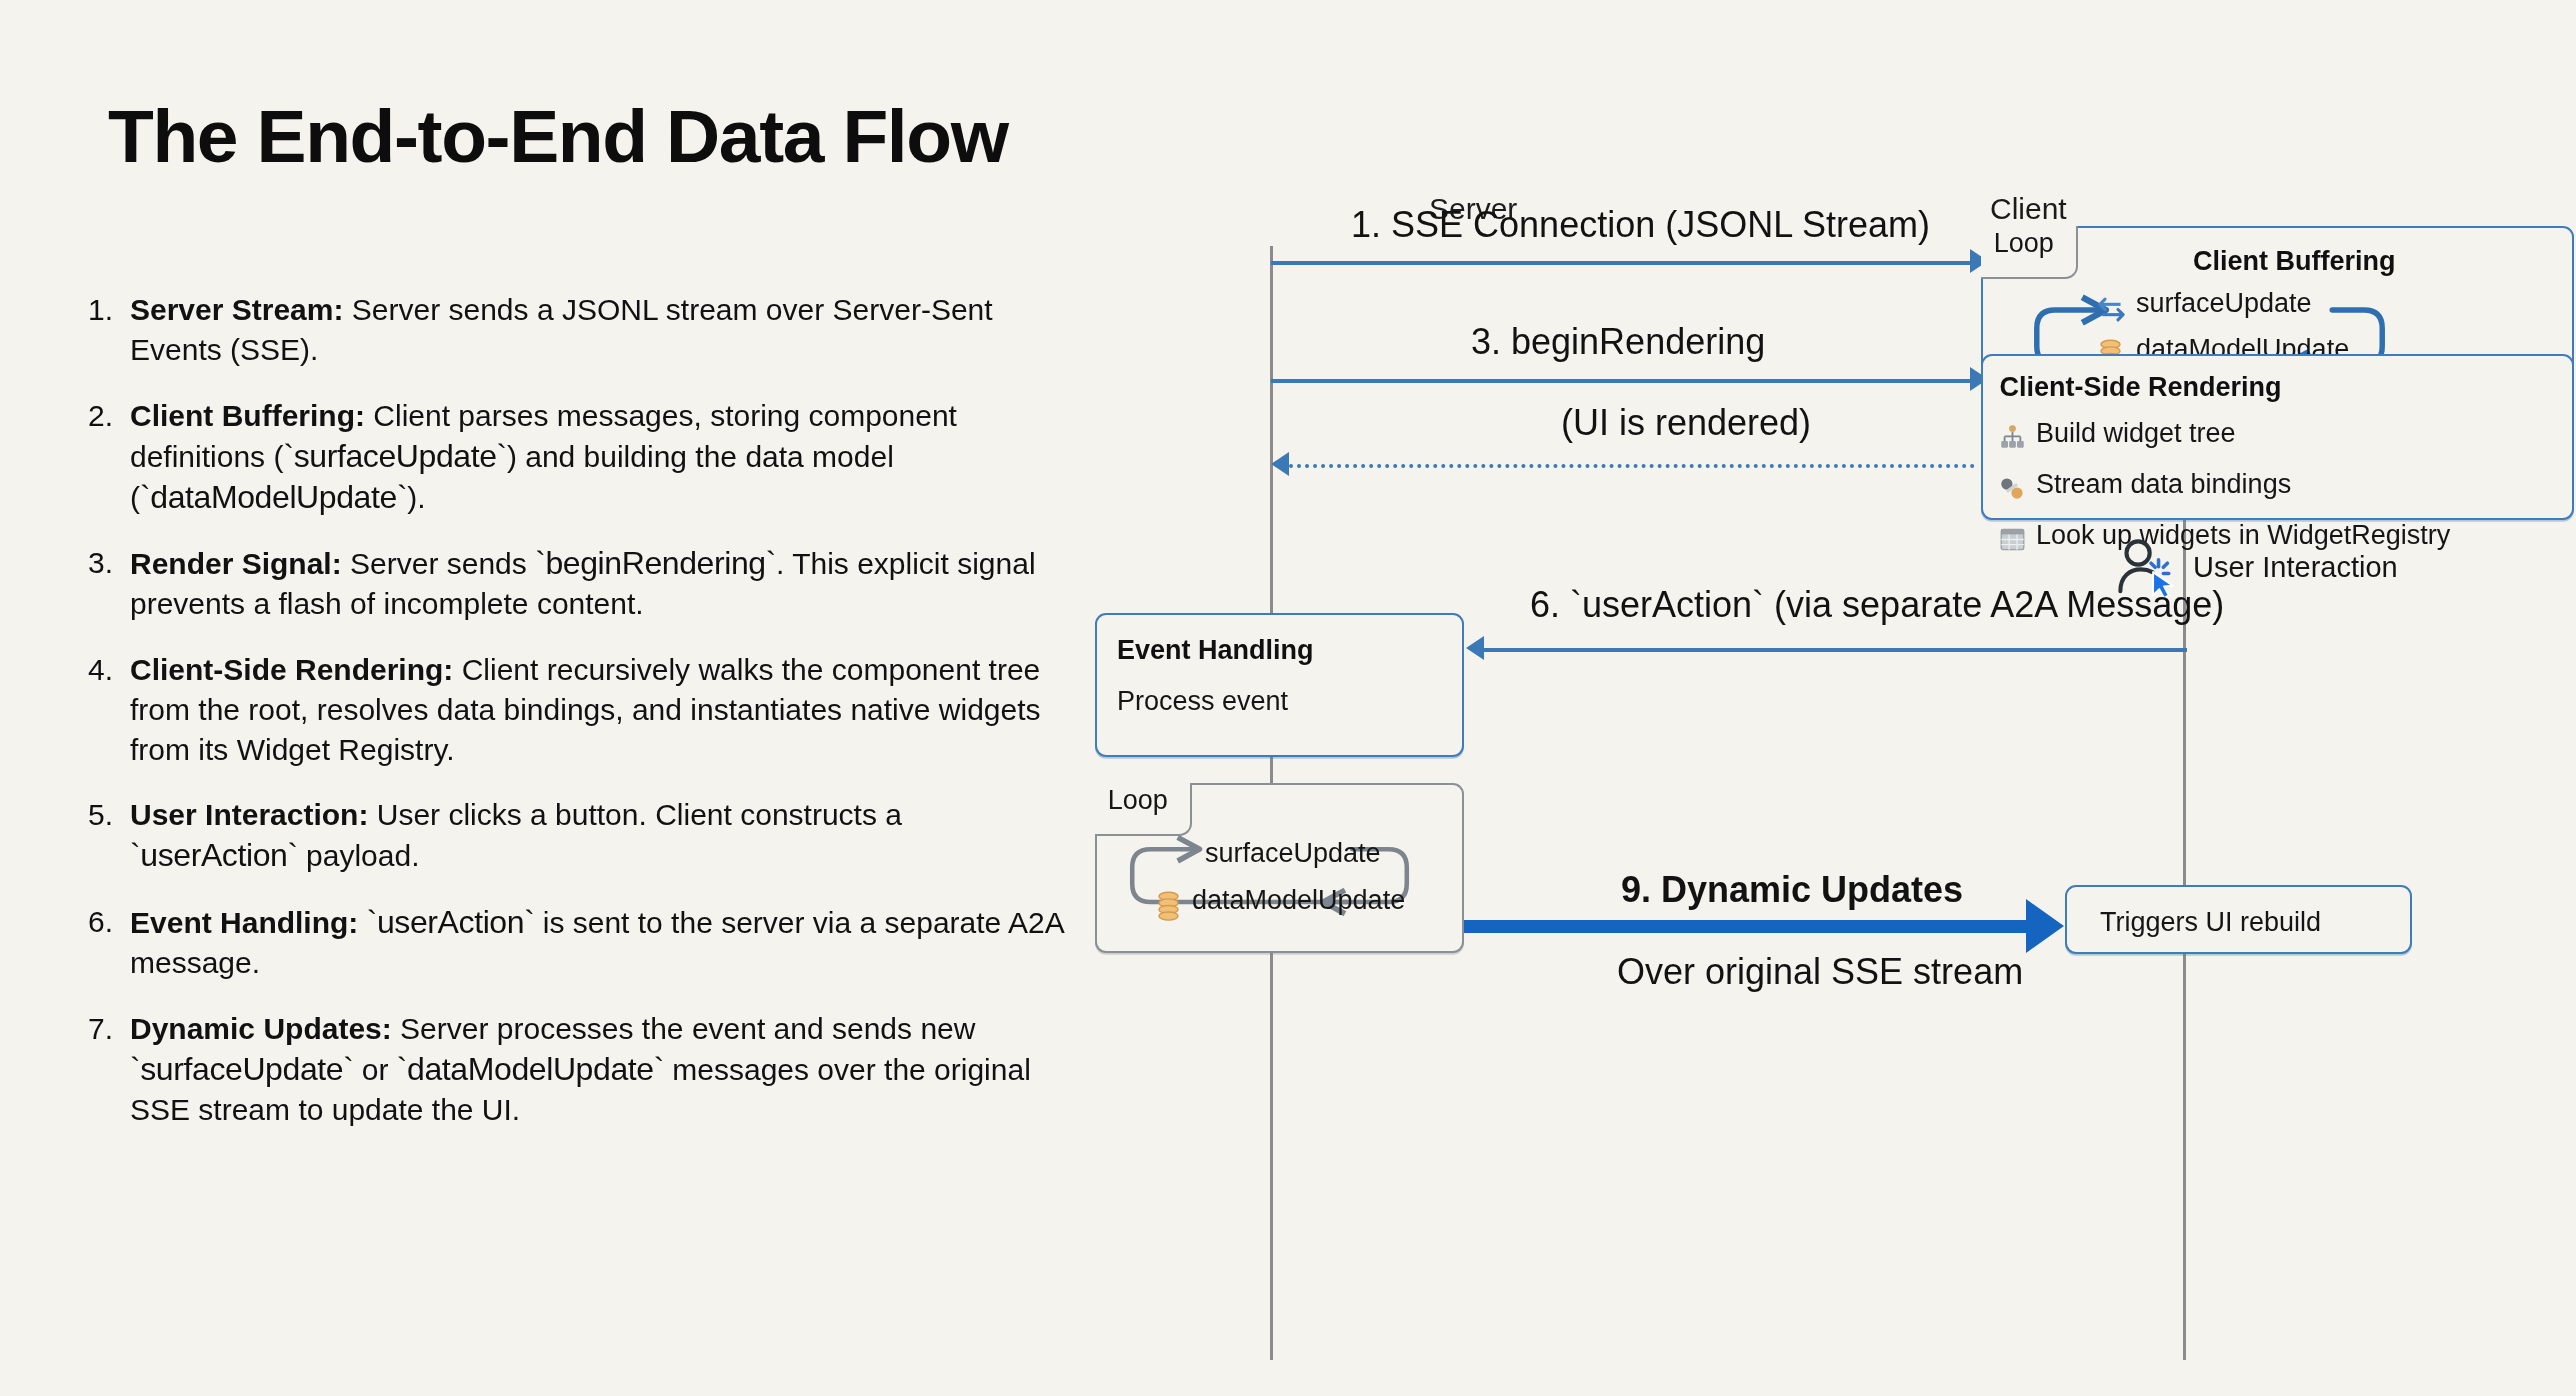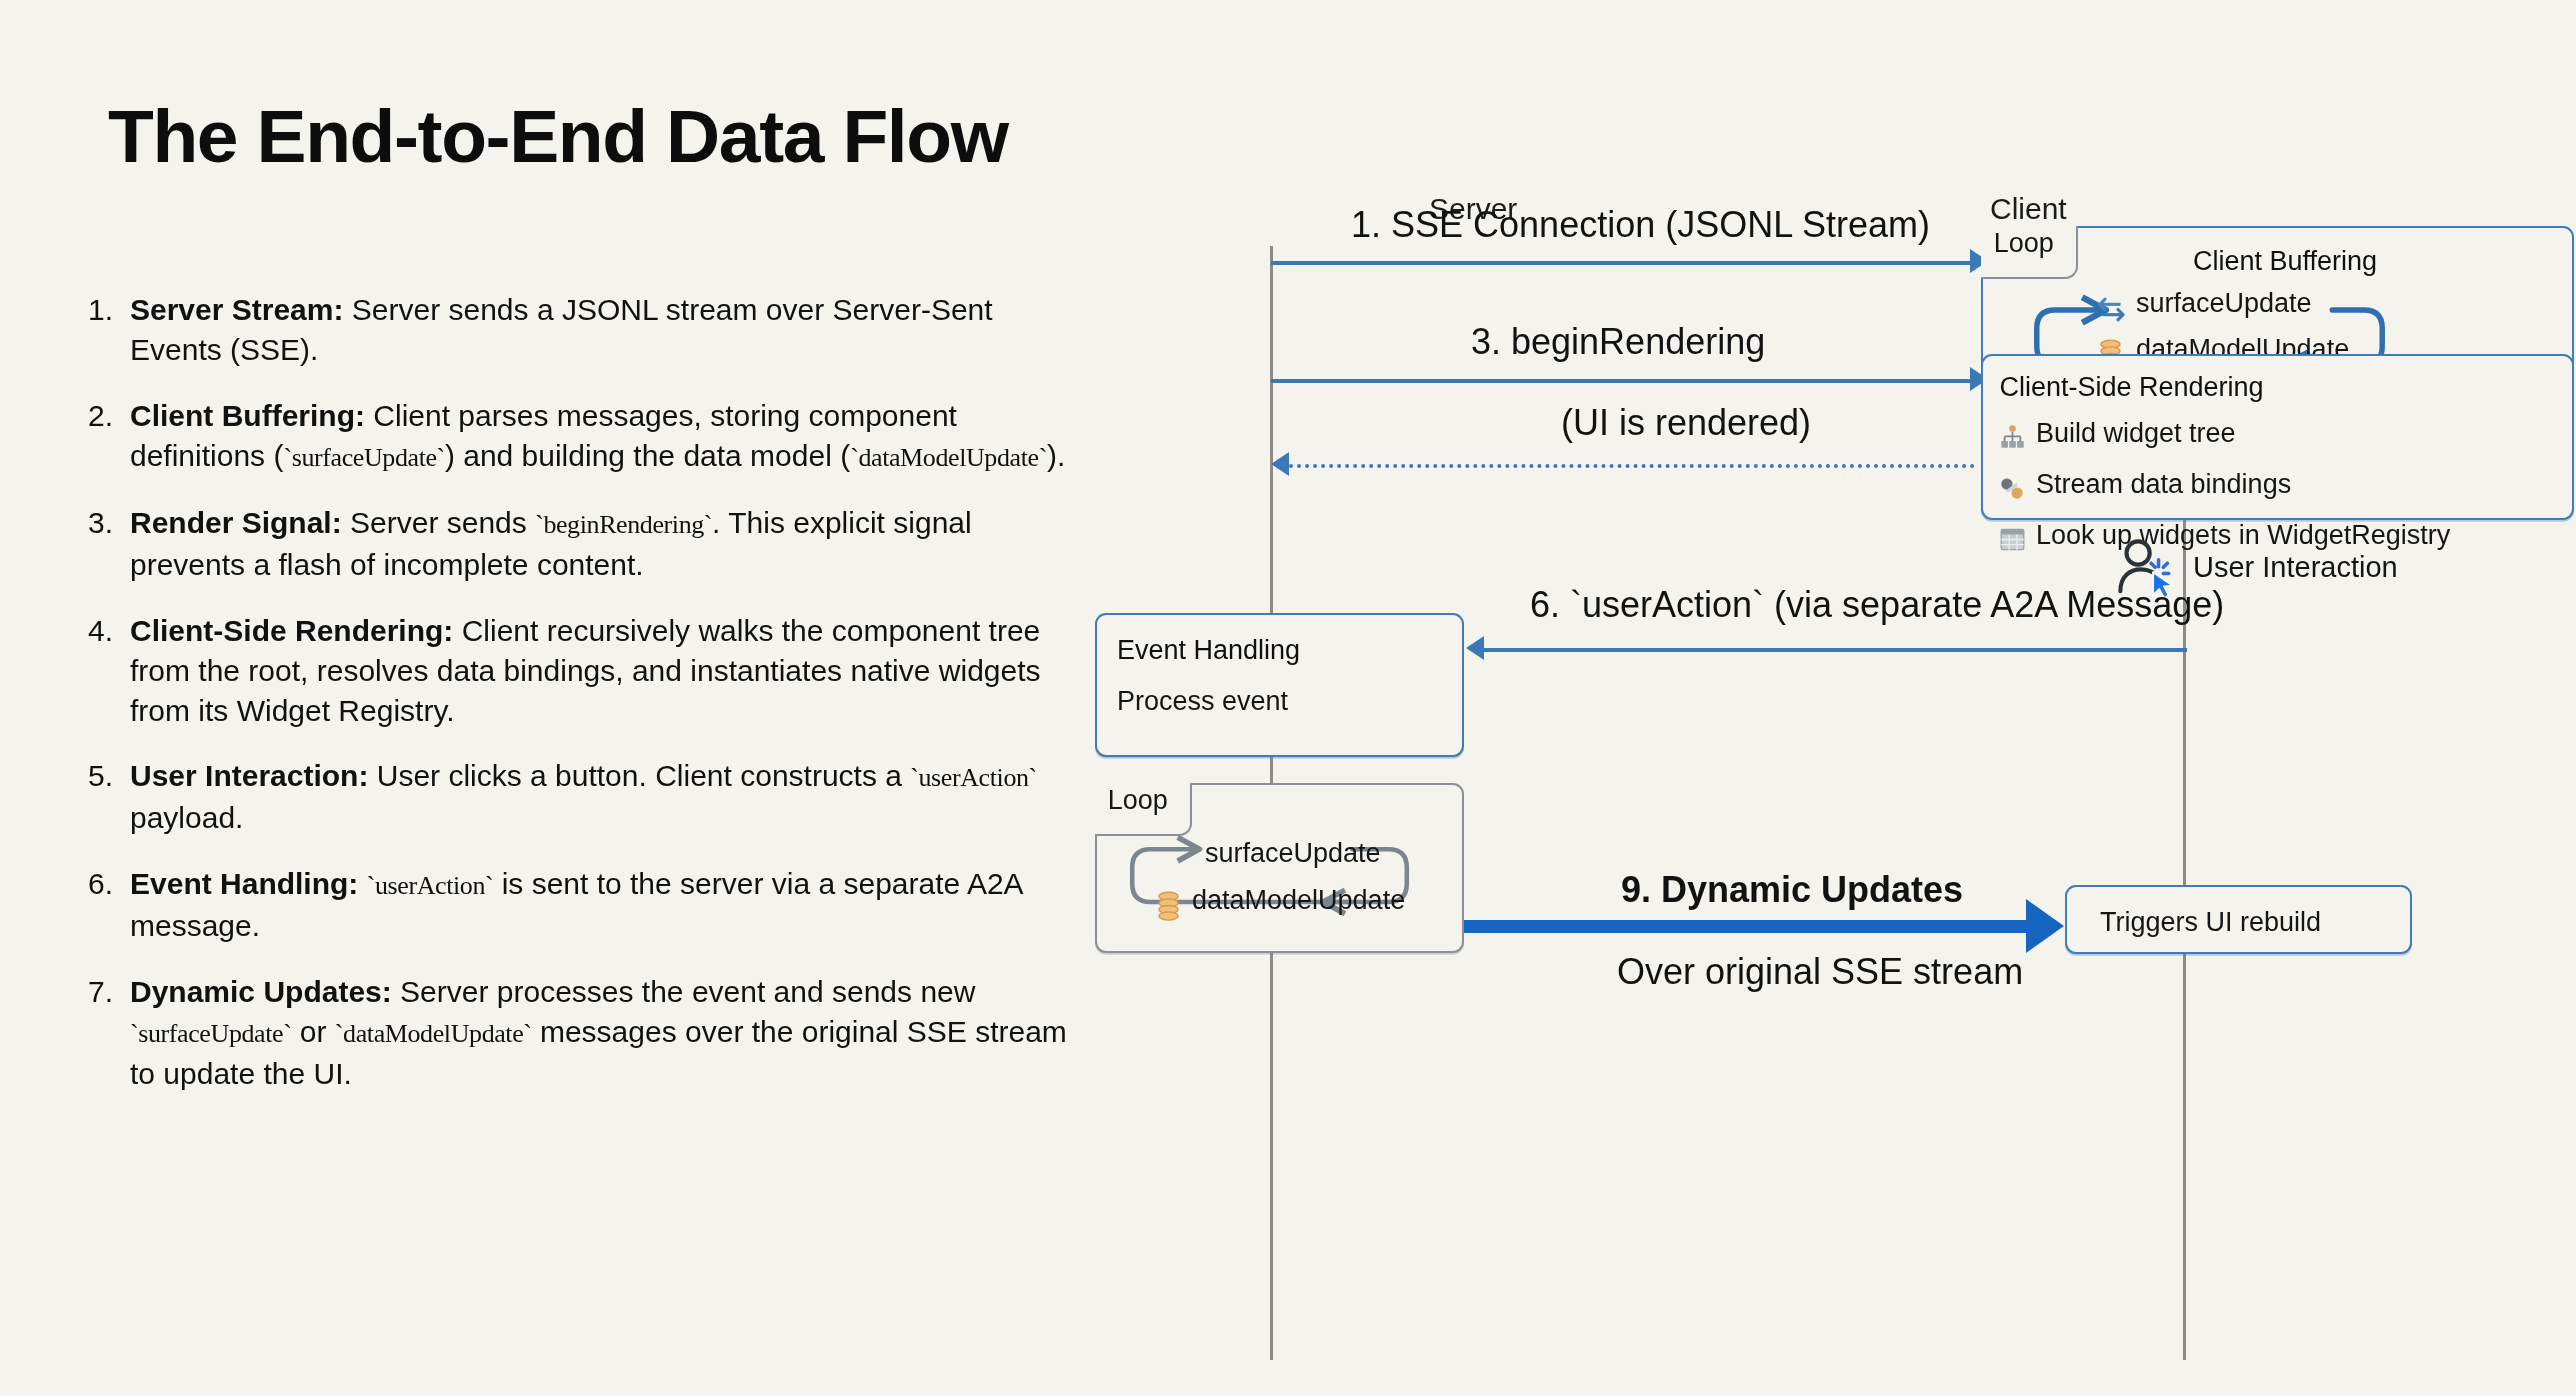--- a/index.html
+++ b/index.html
@@ -28,22 +28,22 @@
   .step{display:flex;margin-bottom:25.6px;}
   .step-num{
     width:42px;flex:none;font-size:30px;line-height:40px;
     font-weight:400;color:#101010;text-align:left;
   }
   .step-body{
     font-size:30px;line-height:40px;color:#111;
   }
   .step-body b{font-weight:700;}
   .code{
-    font-family:Liberation Serif, serif;
-    font-size:26px;letter-spacing:-0.4px;
+    font-family:Liberation Sans, sans-serif;
+    font-size:32px;letter-spacing:-0.4px;
   }
 
   
   #diagram{position:absolute;left:1077px;top:219px;width:1497px;height:1178px;}
 
   .lifeline-label{
     position:absolute;font-size:30px;color:#1b1b1b;white-space:nowrap;
   }
   .lifeline{
     position:absolute;width:2.7px;background:#8b8b8b;
@@ -52,21 +52,21 @@
   
   .box{
     position:absolute;
     background:#f4f3ee;
     border:2.7px solid #3f7cb8;
     border-radius:11px;
     box-shadow:0 1.8px 0 0 rgba(60,120,180,.35);
     box-sizing:border-box;
   }
   .box-title{
-    font-size:27px;font-weight:400;color:#101010;
+    font-size:27px;font-weight:700;color:#101010;
   }
   .box-line{
     font-size:27px;color:#151515;white-space:nowrap;
   }
 
   
   .loop-tab{
     position:absolute;
     border:2.7px solid #8b9096;
     border-top:none;border-left:none;

